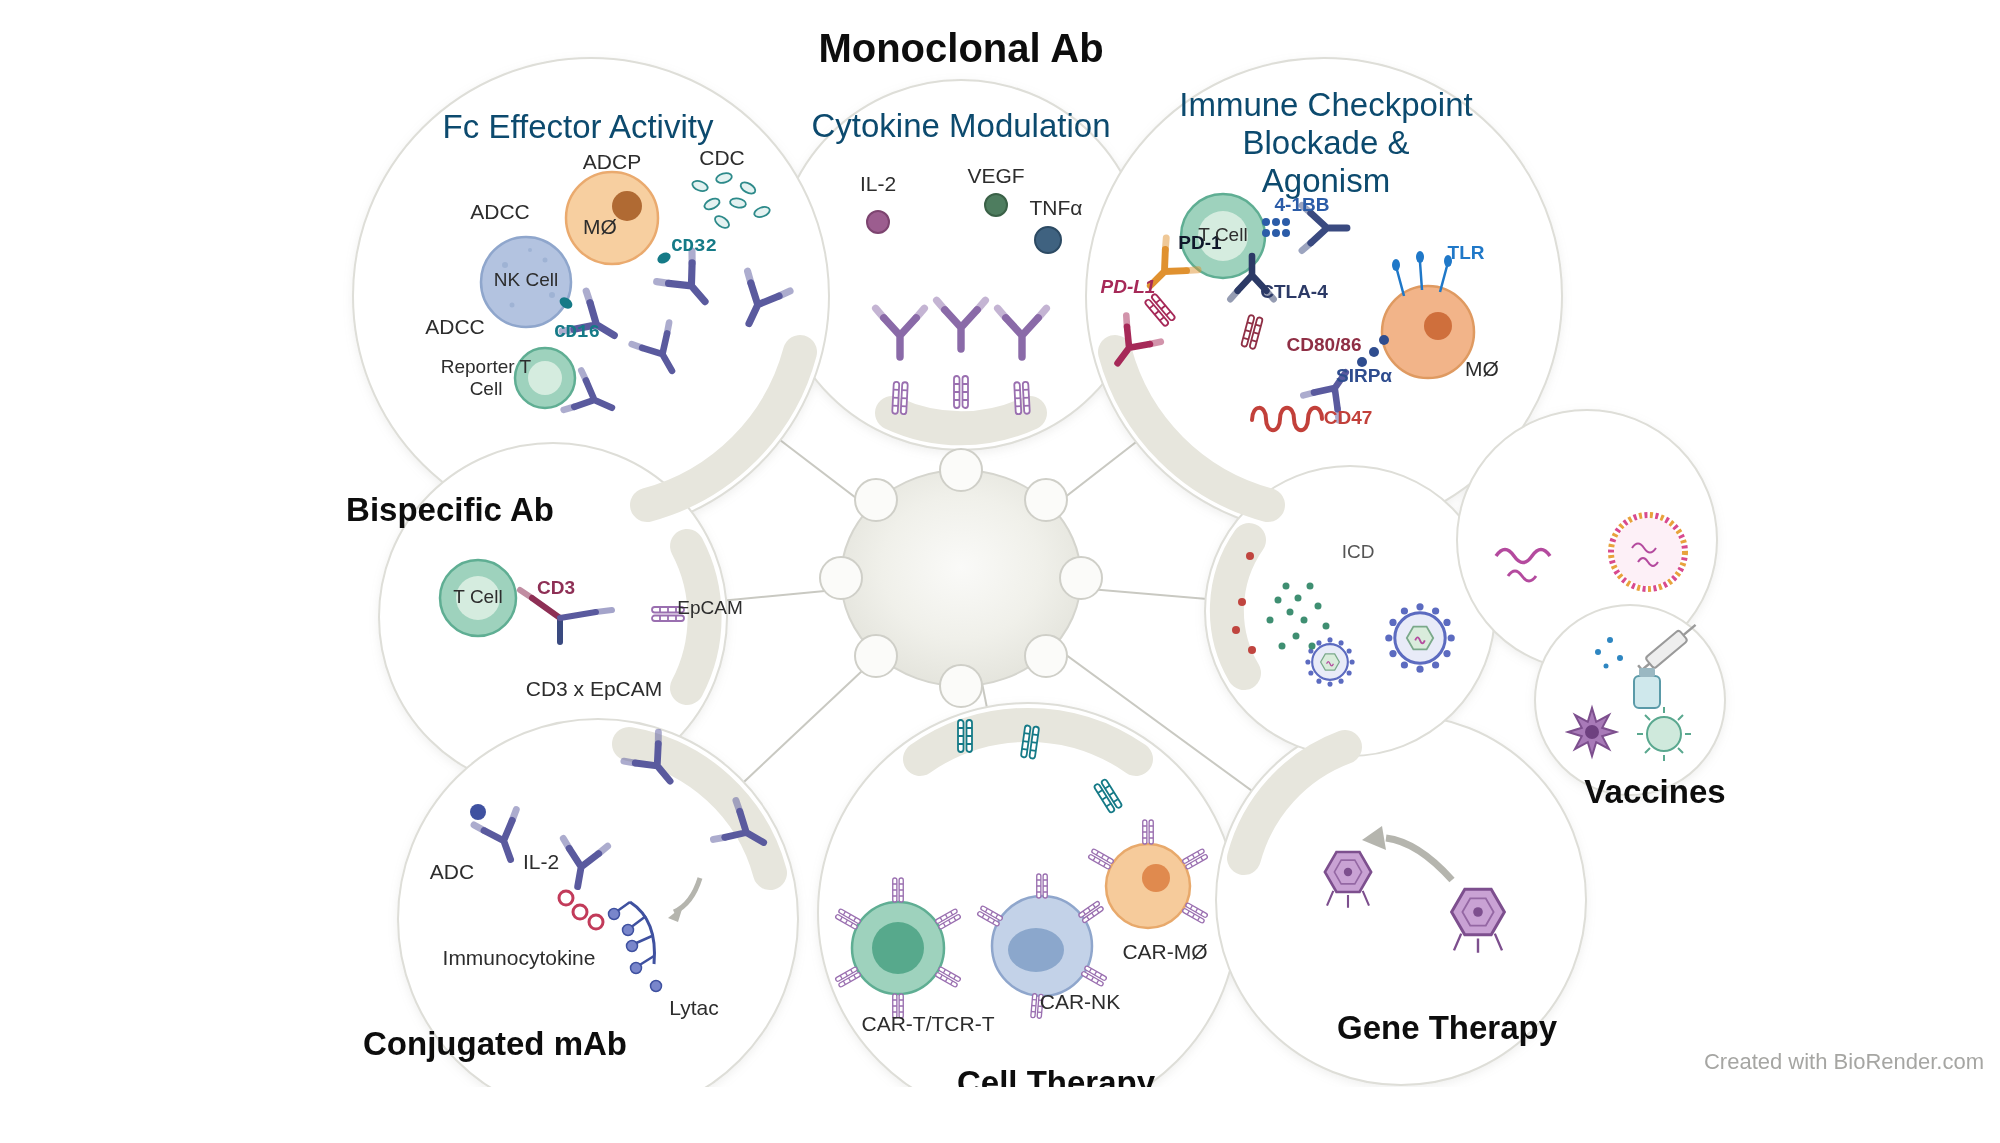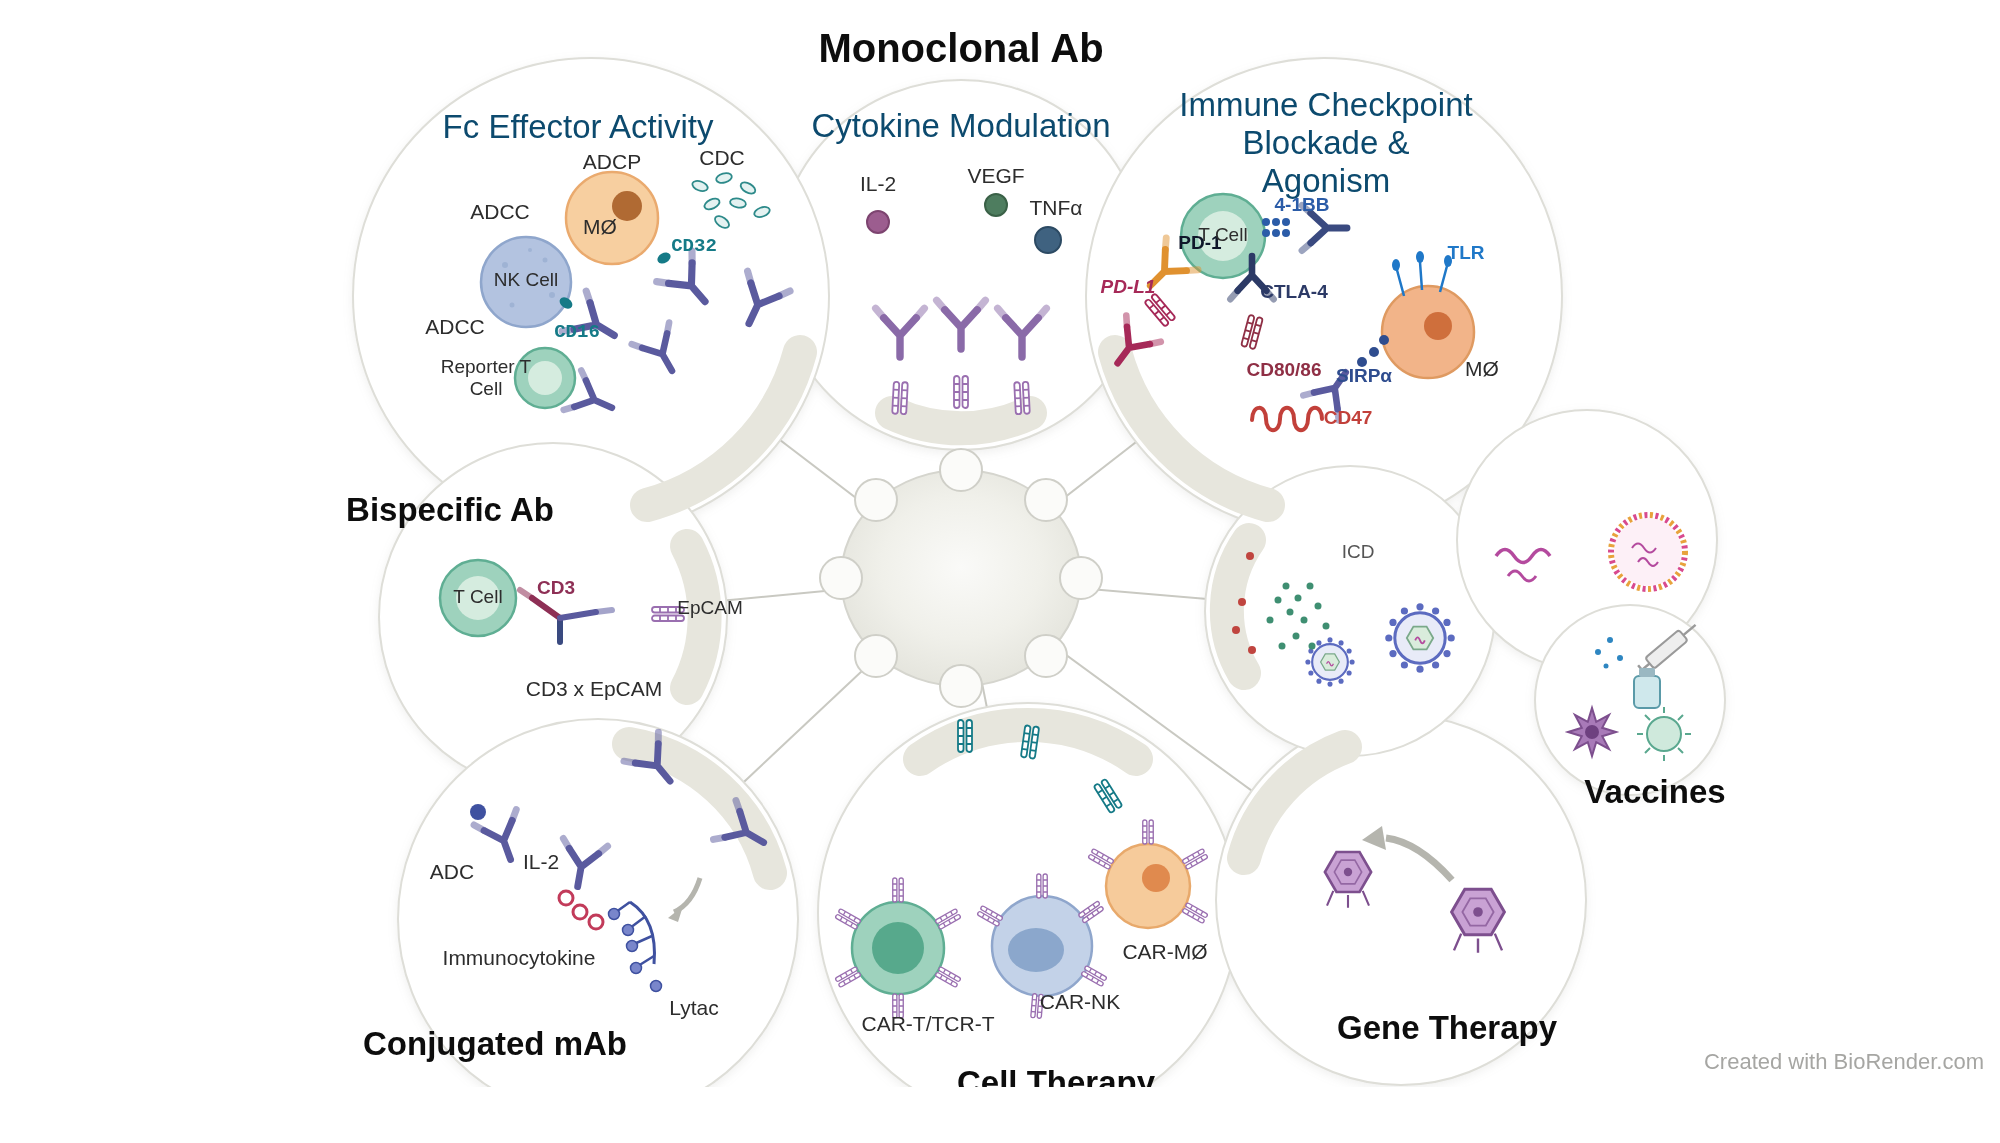--- a/index.html
+++ b/index.html
@@ -387,21 +387,21 @@
 <div class="lbl" style="left:878px;top:184px;">IL-2</div>
 <div class="lbl" style="left:996px;top:176px;">VEGF</div>
 <div class="lbl" style="left:1056px;top:208px;">TNFα</div>
 
 <div class="lbl heading wrap" style="left:1326px;top:143px;width:300px;">Immune Checkpoint Blockade &amp; Agonism</div>
 <div class="lbl tag c-orange" style="left:1152px;top:243px;">PD-1</div>
 <div class="lbl sm" style="left:1223px;top:235px;">T Cell</div>
 <div class="lbl tag c-blue" style="left:1302px;top:205px;">4-1BB</div>
 <div class="lbl tag c-maroon" style="left:1128px;top:287px;">PD-L1</div>
 <div class="lbl tag c-navy" style="left:1294px;top:292px;">CTLA-4</div>
-<div class="lbl tag c-cd8086" style="left:1284px;top:345px;margin-top:25px;">CD80/86</div>
+<div class="lbl tag c-cd8086" style="left:1324px;top:345px;">CD80/86</div>
 <div class="lbl tag c-sirpa" style="left:1364px;top:376px;">SIRPα</div>
 <div class="lbl tag c-brightblue" style="left:1466px;top:253px;">TLR</div>
 <div class="lbl" style="left:1482px;top:369px;">MØ</div>
 <div class="lbl tag c-red" style="left:1348px;top:418px;">CD47</div>
 
 <div class="lbl title-sm" style="left:450px;top:510px;">Bispecific Ab</div>
 <div class="lbl sm" style="left:478px;top:597px;">T Cell</div>
 <div class="lbl tag c-cd3" style="left:556px;top:588px;">CD3</div>
 <div class="lbl sm" style="left:710px;top:608px;">EpCAM</div>
 <div class="lbl" style="left:594px;top:689px;">CD3 x EpCAM</div>

